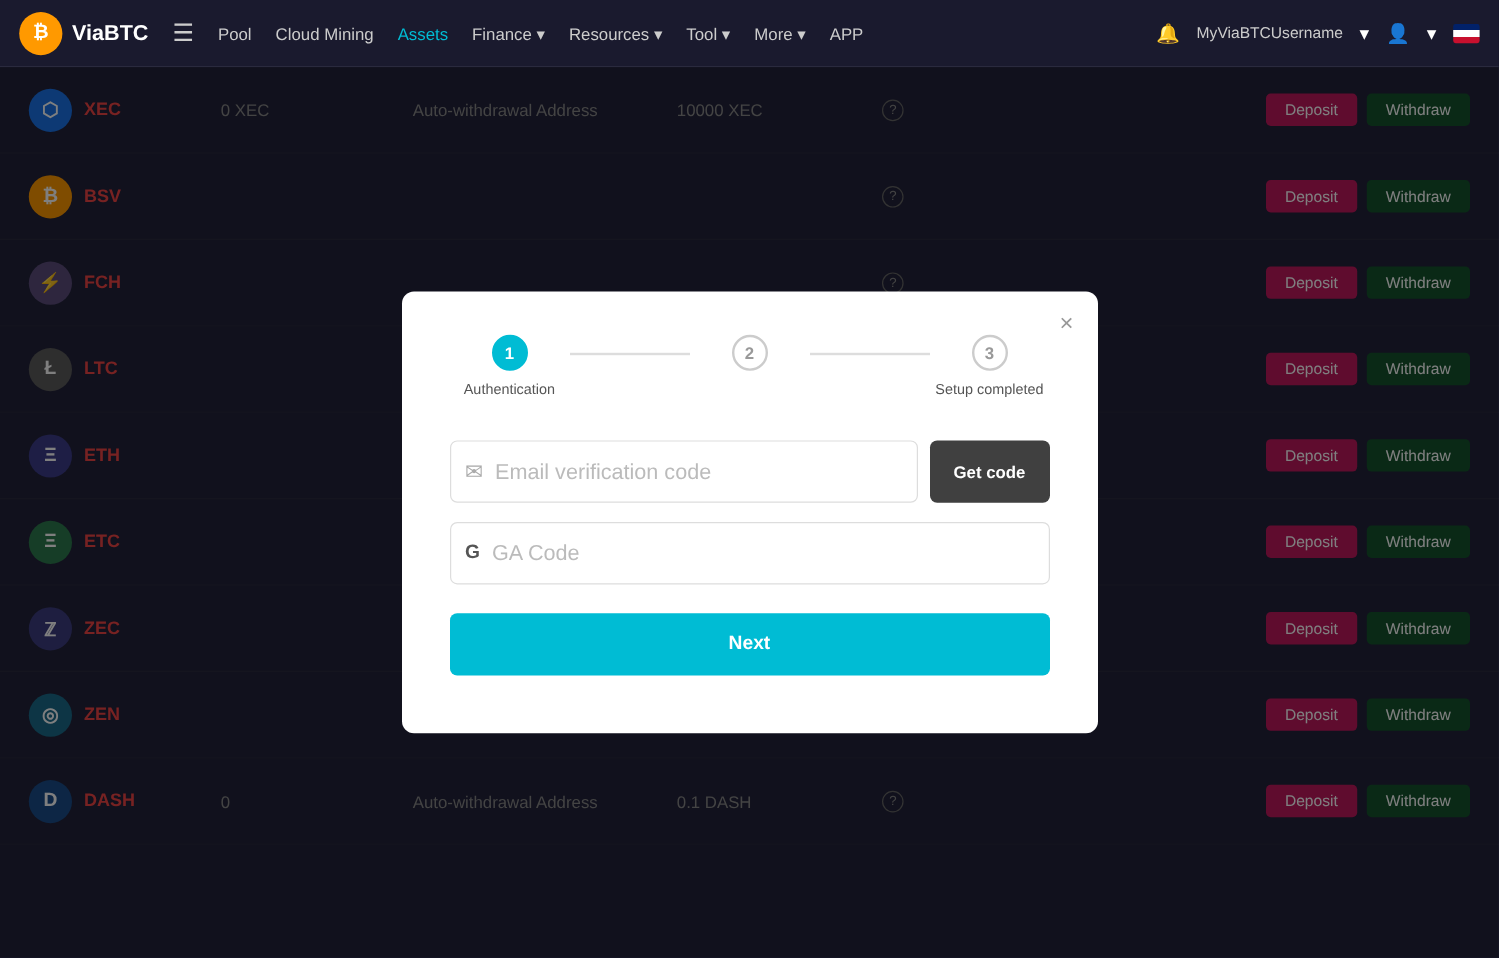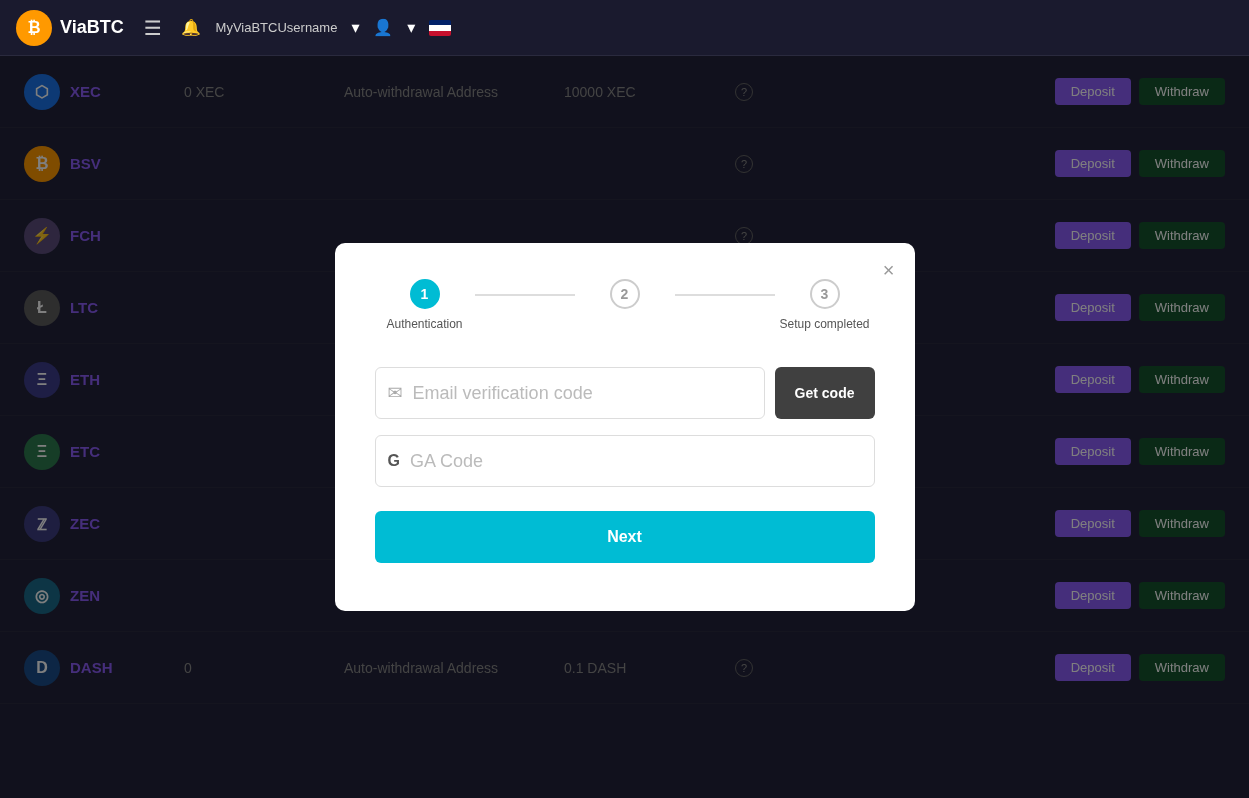--- a/index.html
+++ b/index.html
@@ -74,29 +74,29 @@
       gap: 10px;
       width: 160px;
     }
     .coin-icon {
       width: 36px; height: 36px;
       border-radius: 50%;
       display: flex; align-items: center; justify-content: center;
       font-size: 16px;
       font-weight: bold;
     }
-    .coin-name { font-size: 15px; font-weight: 600; color: #8b5cf6; }
+    .coin-name { font-size: 15px; font-weight: 600; color: #ef4444; }
     .amount-cell { width: 160px; font-size: 14px; color: #888; }
     .address-cell { width: 220px; font-size: 14px; color: #888; }
     .threshold-cell { width: 160px; font-size: 14px; color: #888; }
     .help-cell { width: 40px; display: flex; align-items: center; justify-content: center; }
     .help-icon { width: 18px; height: 18px; border-radius: 50%; border: 1px solid #666; display: flex; align-items: center; justify-content: center; font-size: 11px; color: #888; }
     .action-cell { display: flex; gap: 8px; margin-left: auto; }
     .btn-deposit {
-      background: #8b5cf6;
+      background: #be185d;
       color: #fff;
       border: none;
       padding: 6px 16px;
       border-radius: 4px;
       font-size: 13px;
       cursor: pointer;
     }
     .btn-withdraw {
       background: #14532d;
       color: #fff;
@@ -284,20 +284,30 @@
   </style>
 </head>
 <body>
 
 <div class="navbar">
   <div class="logo">
     <div class="logo-icon">₿</div>
     <span>ViaBTC</span>
   </div>
   <span class="hamburger">☰</span>
+  <div class="nav-links">
+    <a class="nav-link">Pool</a>
+    <a class="nav-link">Cloud Mining</a>
+    <a class="nav-link active">Assets</a>
+    <a class="nav-link"><span>Finance</span> ▾</a>
+    <a class="nav-link"><span>Resources</span> ▾</a>
+    <a class="nav-link"><span>Tool</span> ▾</a>
+    <a class="nav-link"><span>More</span> ▾</a>
+    <a class="nav-link">APP</a>
+  </div>
   <div class="nav-right">
     <span>🔔</span>
     <span class="username">MyViaBTCUsername</span>
     <span>▾</span>
     <span>👤</span>
     <span>▾</span>
     <div class="flag"></div>
   </div>
 </div>
 

